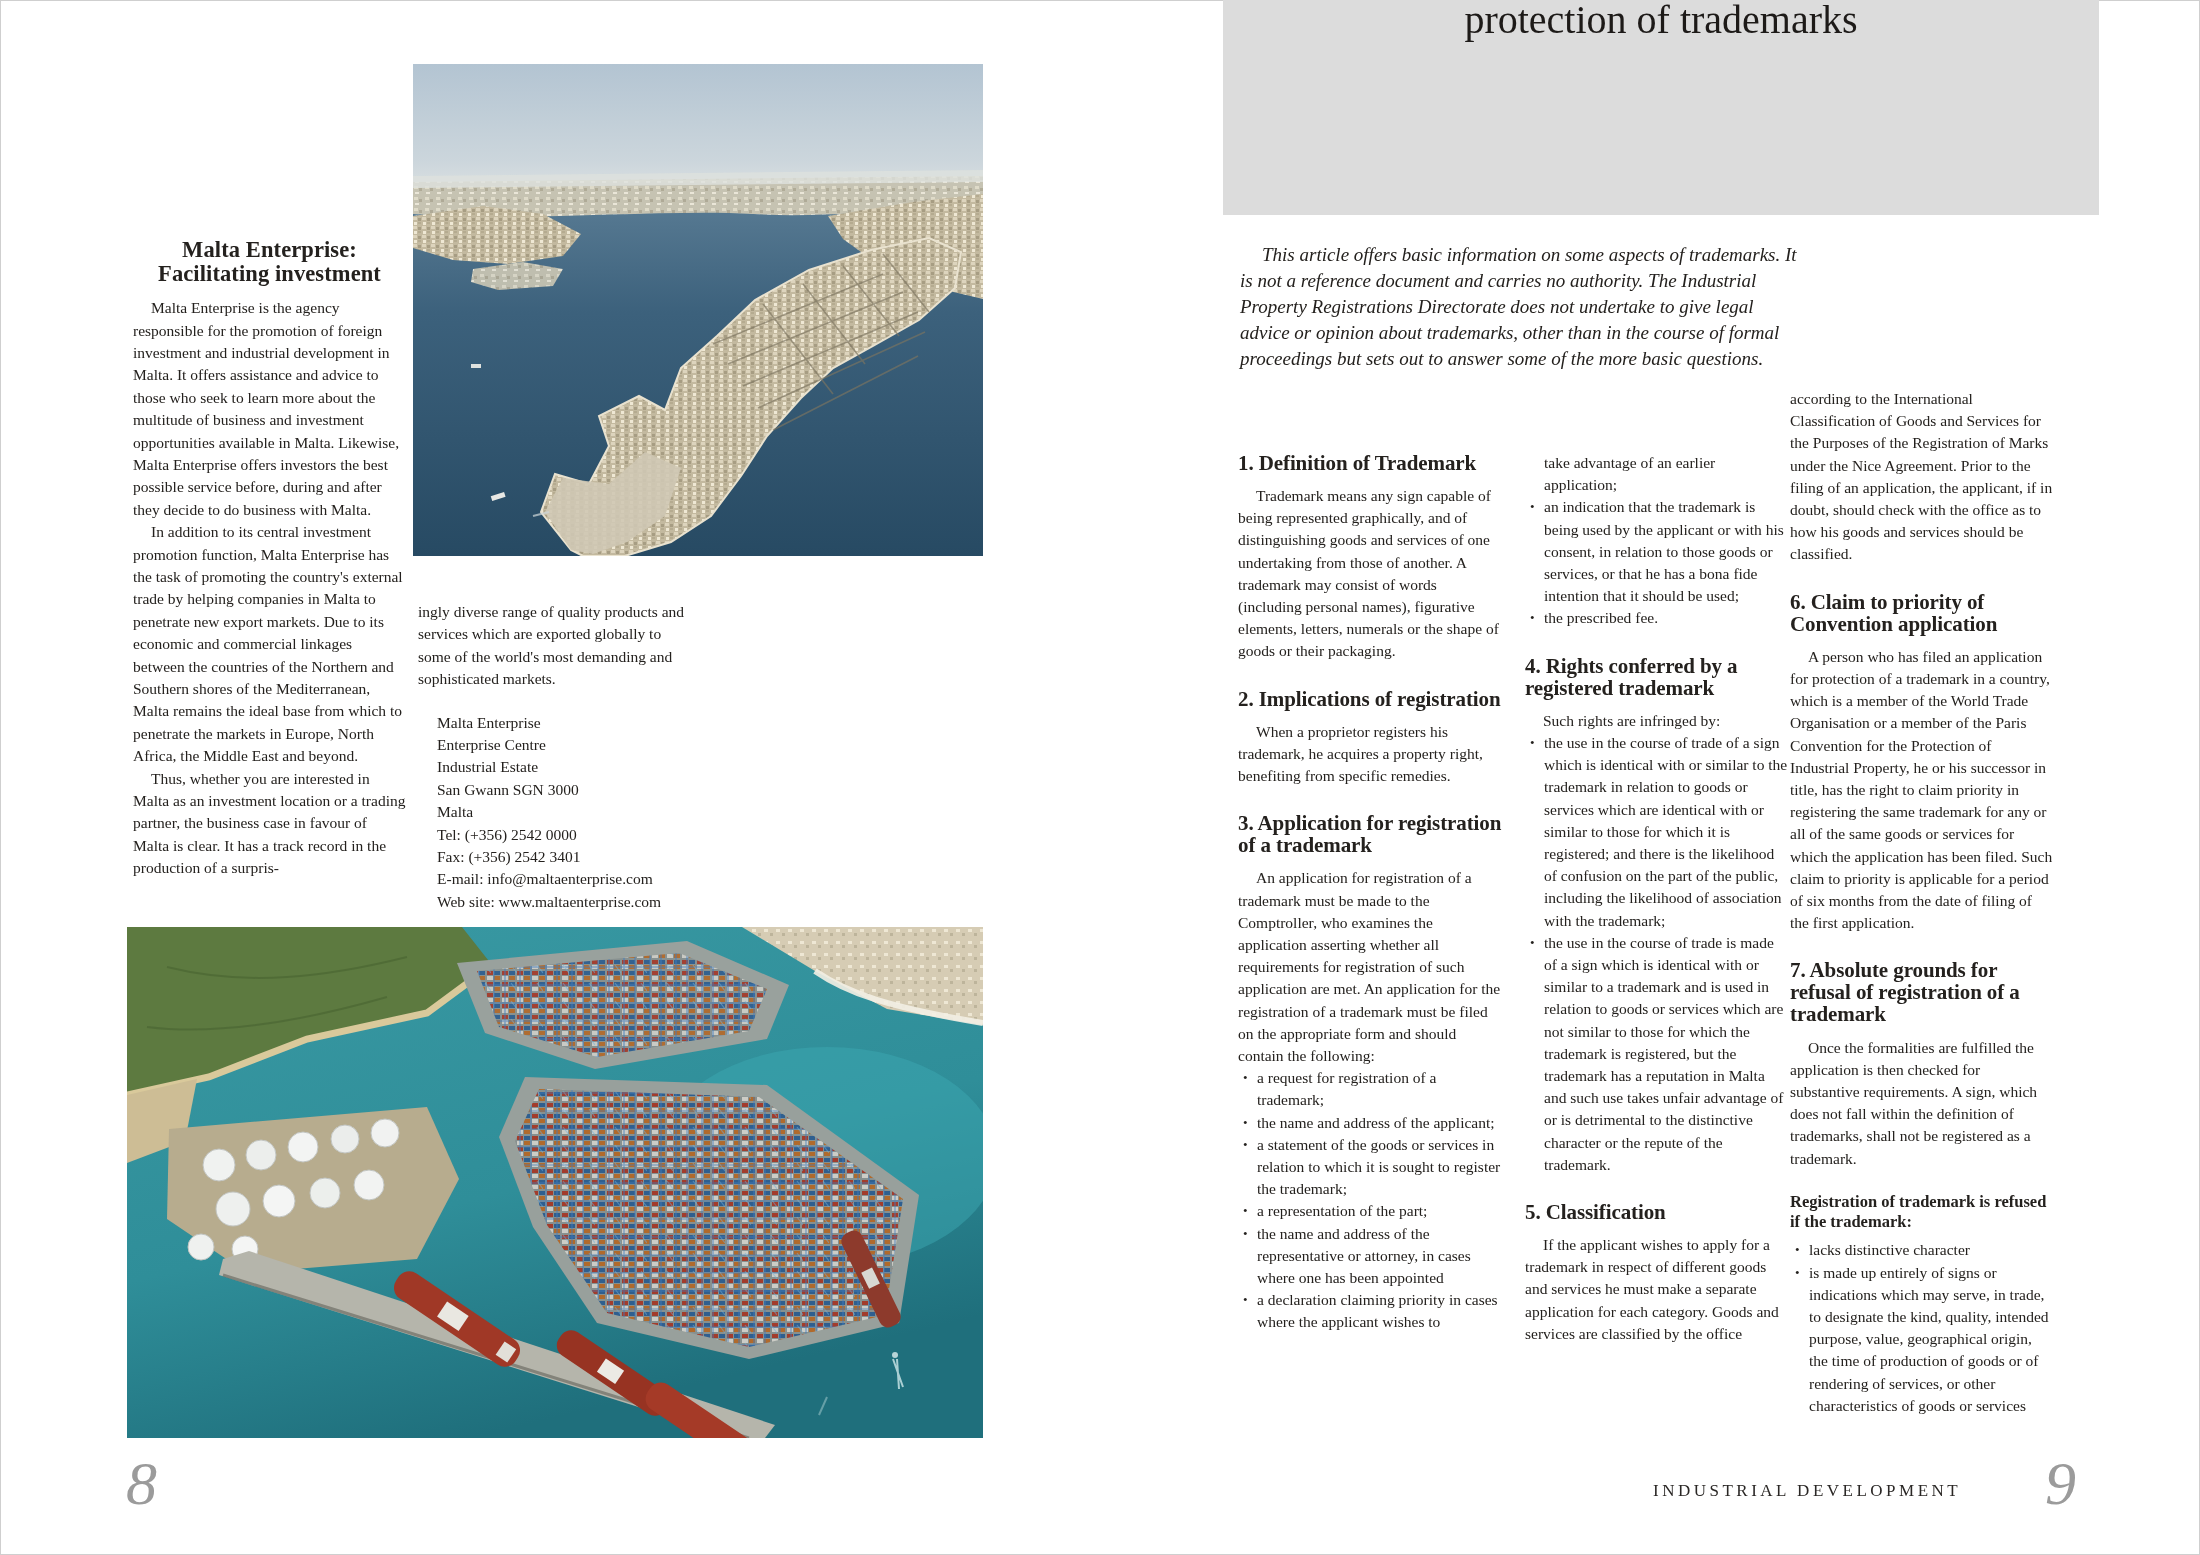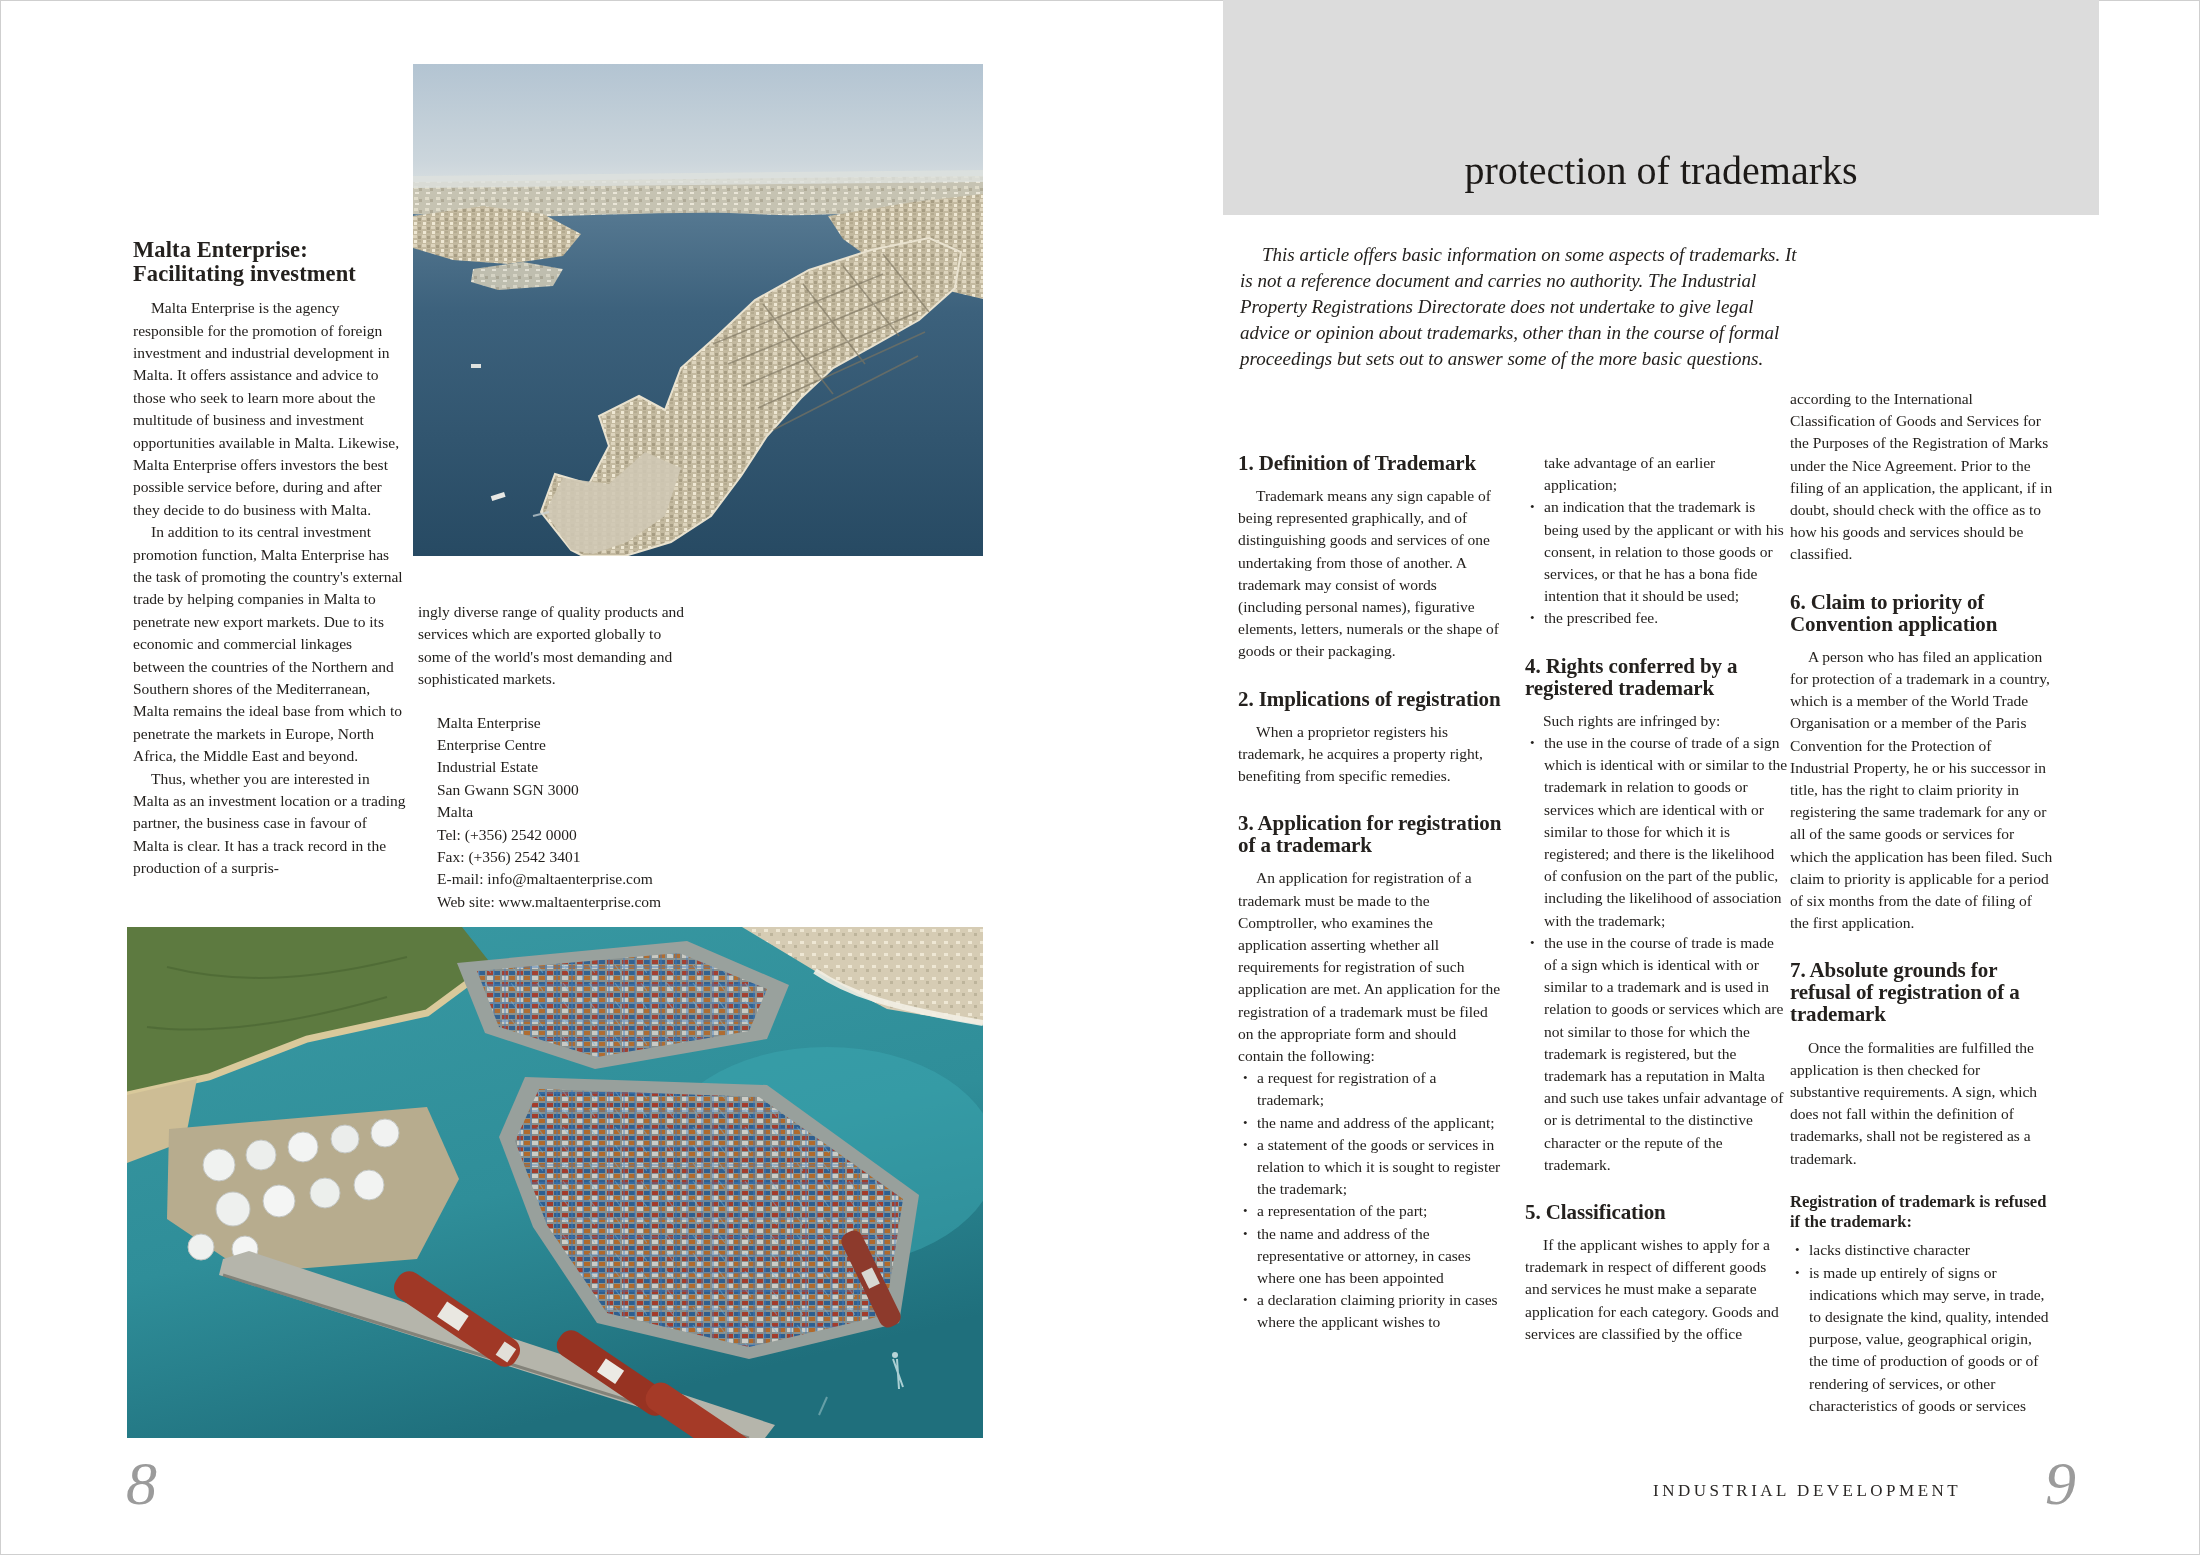--- a/index.html
+++ b/index.html
@@ -9,29 +9,29 @@
     background:#ffffff;
     box-shadow:inset 0 0 0 1px #cfcfcf;
     font-family:"Liberation Serif", serif;
     color:#24211e;
     overflow:hidden;
   }
   .abs{position:absolute;}
   
   .article-heading{
     font-weight:bold;font-size:22.5px;line-height:1.07;
-    margin:0 0 11px 0;white-space:pre-line;letter-spacing:.1px;
+    margin:0 0 11px 0;white-space:pre-line;letter-spacing:.1px;text-align:center;
   }
   .bodycol{font-size:15.5px;line-height:22.4px;}
   .bodycol p{margin:0;}
   .bodycol p.indent{text-indent:18px;}
   .contact{margin-top:21px;padding-left:19px;white-space:pre-line;font-family:Liberation Serif, serif;}
   .pagenum{font-style:italic;font-size:62px;line-height:1;color:#9b9b9b;}
   
-  .header-bar{background:#dcdcdc;display:flex;align-items:flex-end;justify-content:center;}
+  .header-bar{background:#dcdcdc;display:flex;justify-content:center;}
   .header-title{font-size:40px;line-height:1;margin:0 0 24px 0;font-weight:normal;color:#1d1a18;}
   .intro{font-style:italic;font-size:19px;line-height:26px;}
   .intro p{margin:0;text-indent:22px;}
   .col{font-size:15.5px;line-height:22.2px;}
   .col p{margin:0;}
   .col p.indent{text-indent:18px;}
   .sec-h{font-weight:bold;font-size:21px;line-height:1.05;margin:25px 0 11px 0;letter-spacing:-.1px;}
   .sec-h.first{margin-top:0;}
   .sub-h{font-weight:bold;font-size:16.5px;line-height:1.2;margin:22px 0 8px 0;}
   .b{position:relative;padding-left:19px;}

